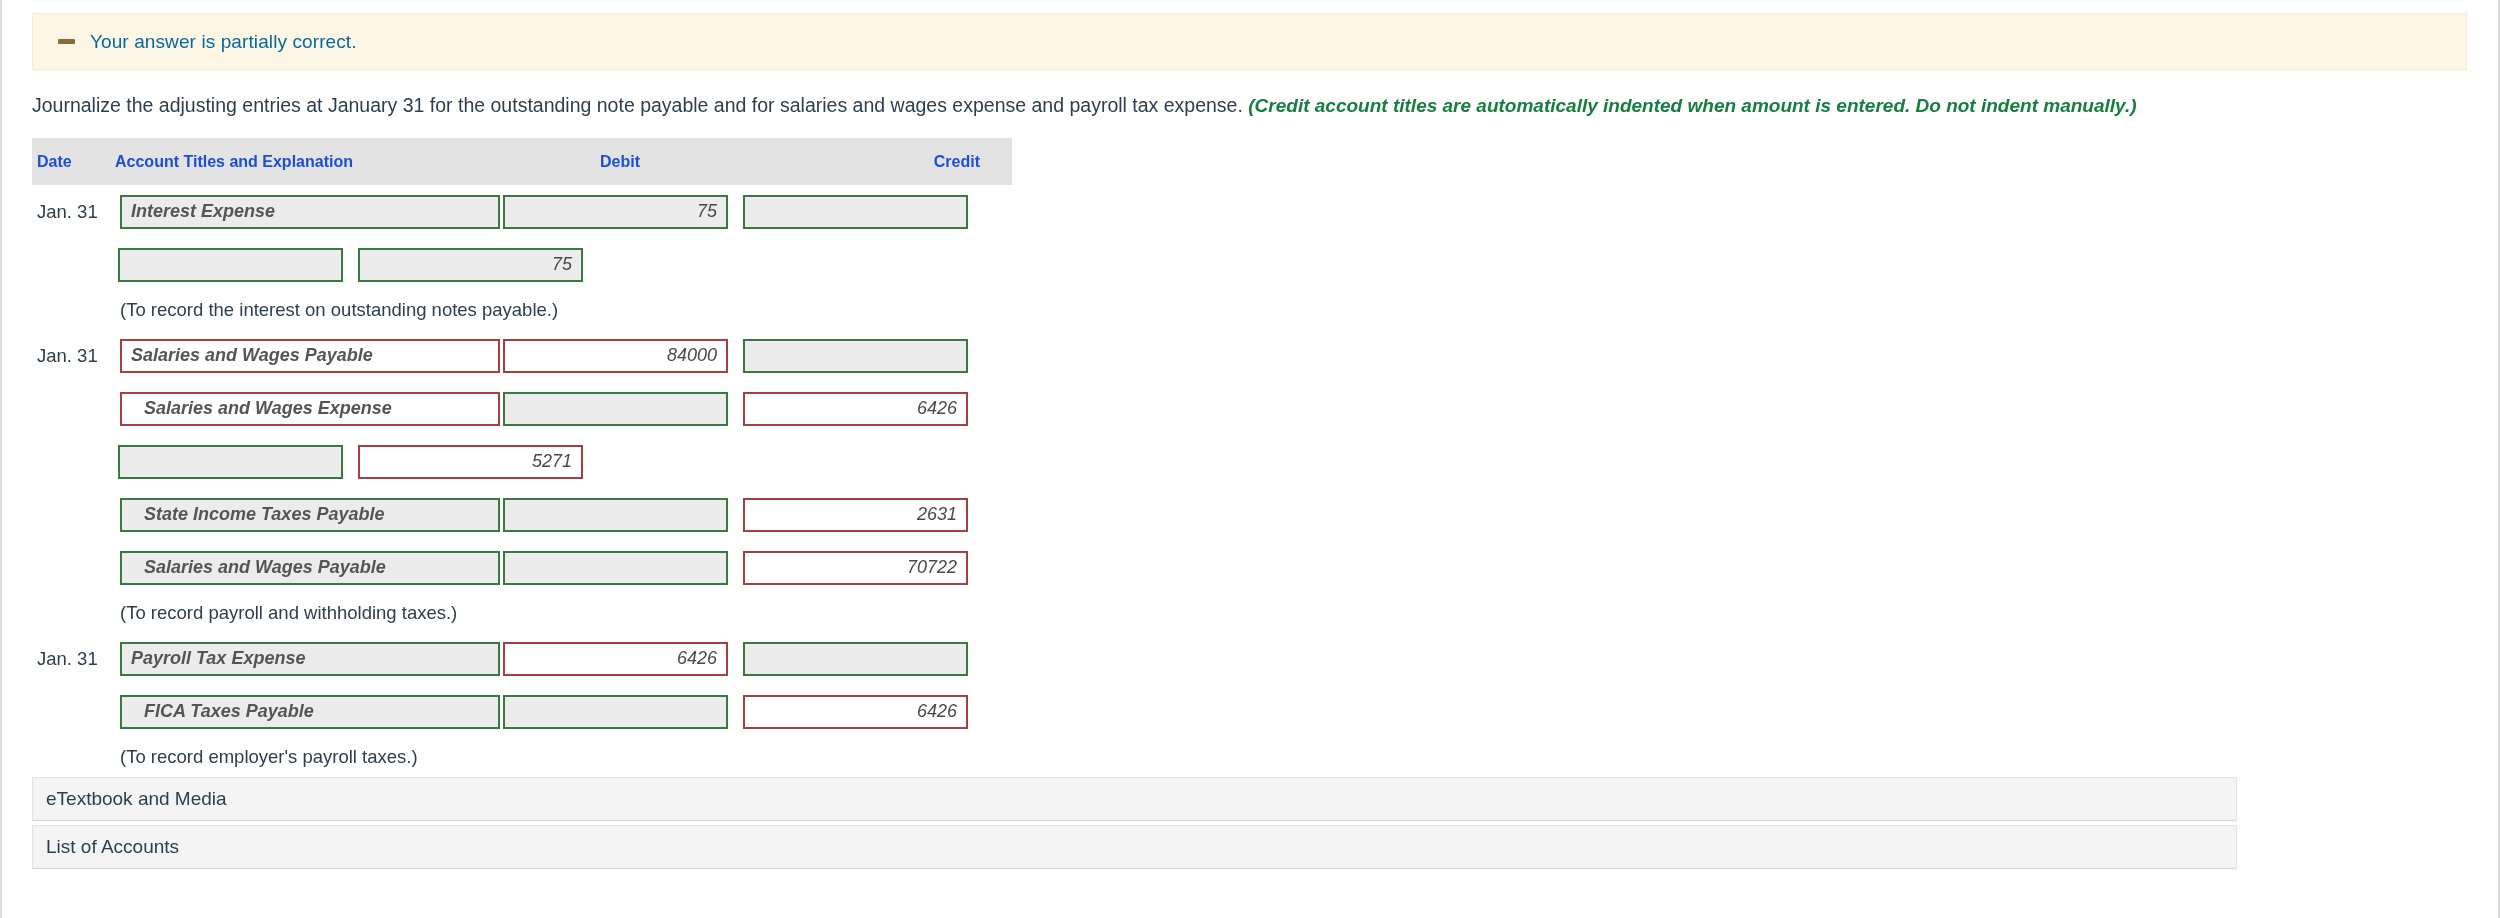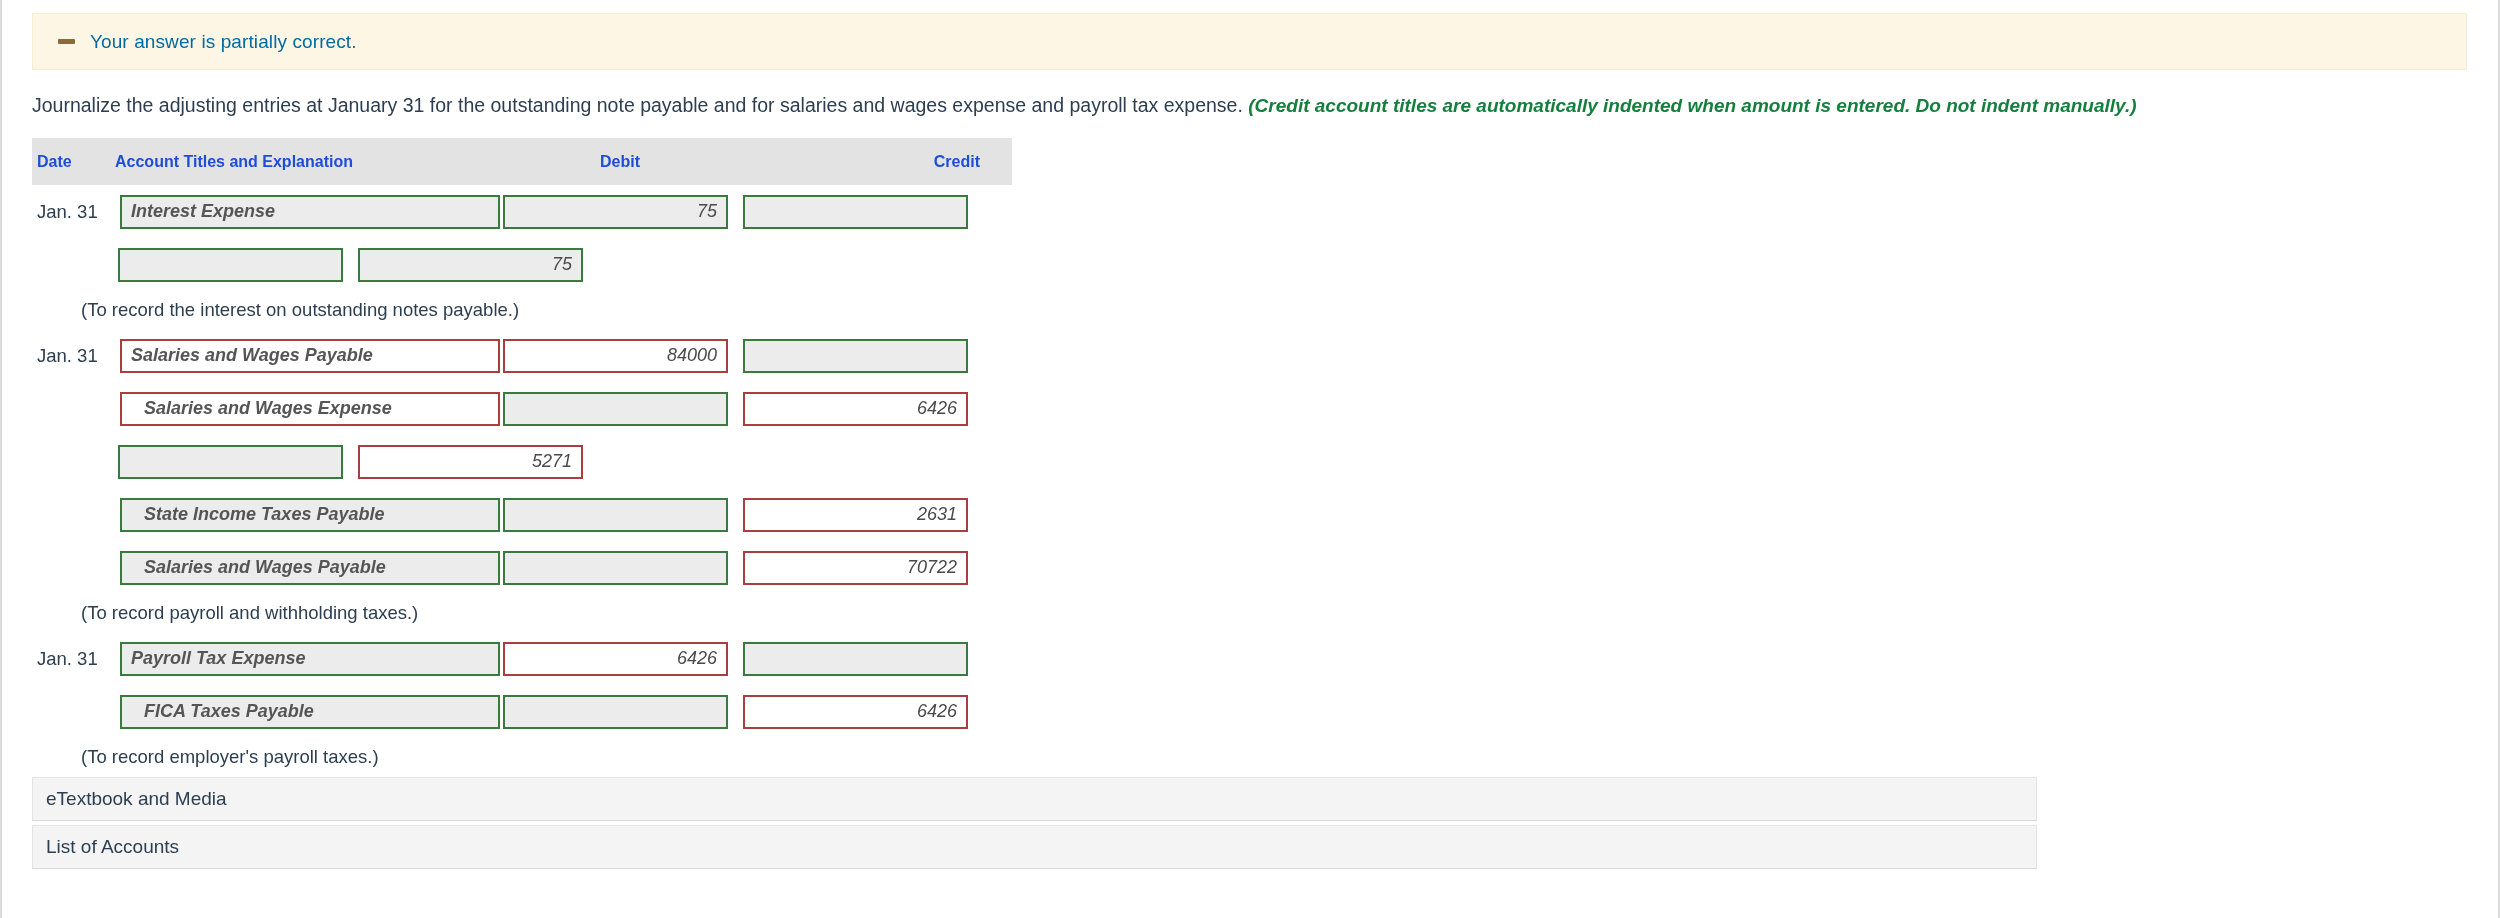--- a/index.html
+++ b/index.html
@@ -149,31 +149,31 @@
     color: #4a4a4a;
   }
   .fld-amount.wrong { font-weight: normal; }
 
   .jt-explain {
     display: flex;
     align-items: center;
     height: 38px;
   }
   .jt-explain .txt {
-    margin-left: 49px;
+    margin-left: 88px;
     font-size: 18.5px;
     color: #2c3e50;
   }
 
   
   .bottom-bars {
     position: absolute;
     left: 30px;
     top: 777px;
-    width: 2005px;
+    width: 2205px;
   }
   .bar {
     height: 44px;
     background: #f4f4f4;
     border: 1px solid #e4e4e4;
     border-bottom-color: #d8d8d8;
     box-sizing: border-box;
     display: flex;
     align-items: center;
     font-size: 19px;

